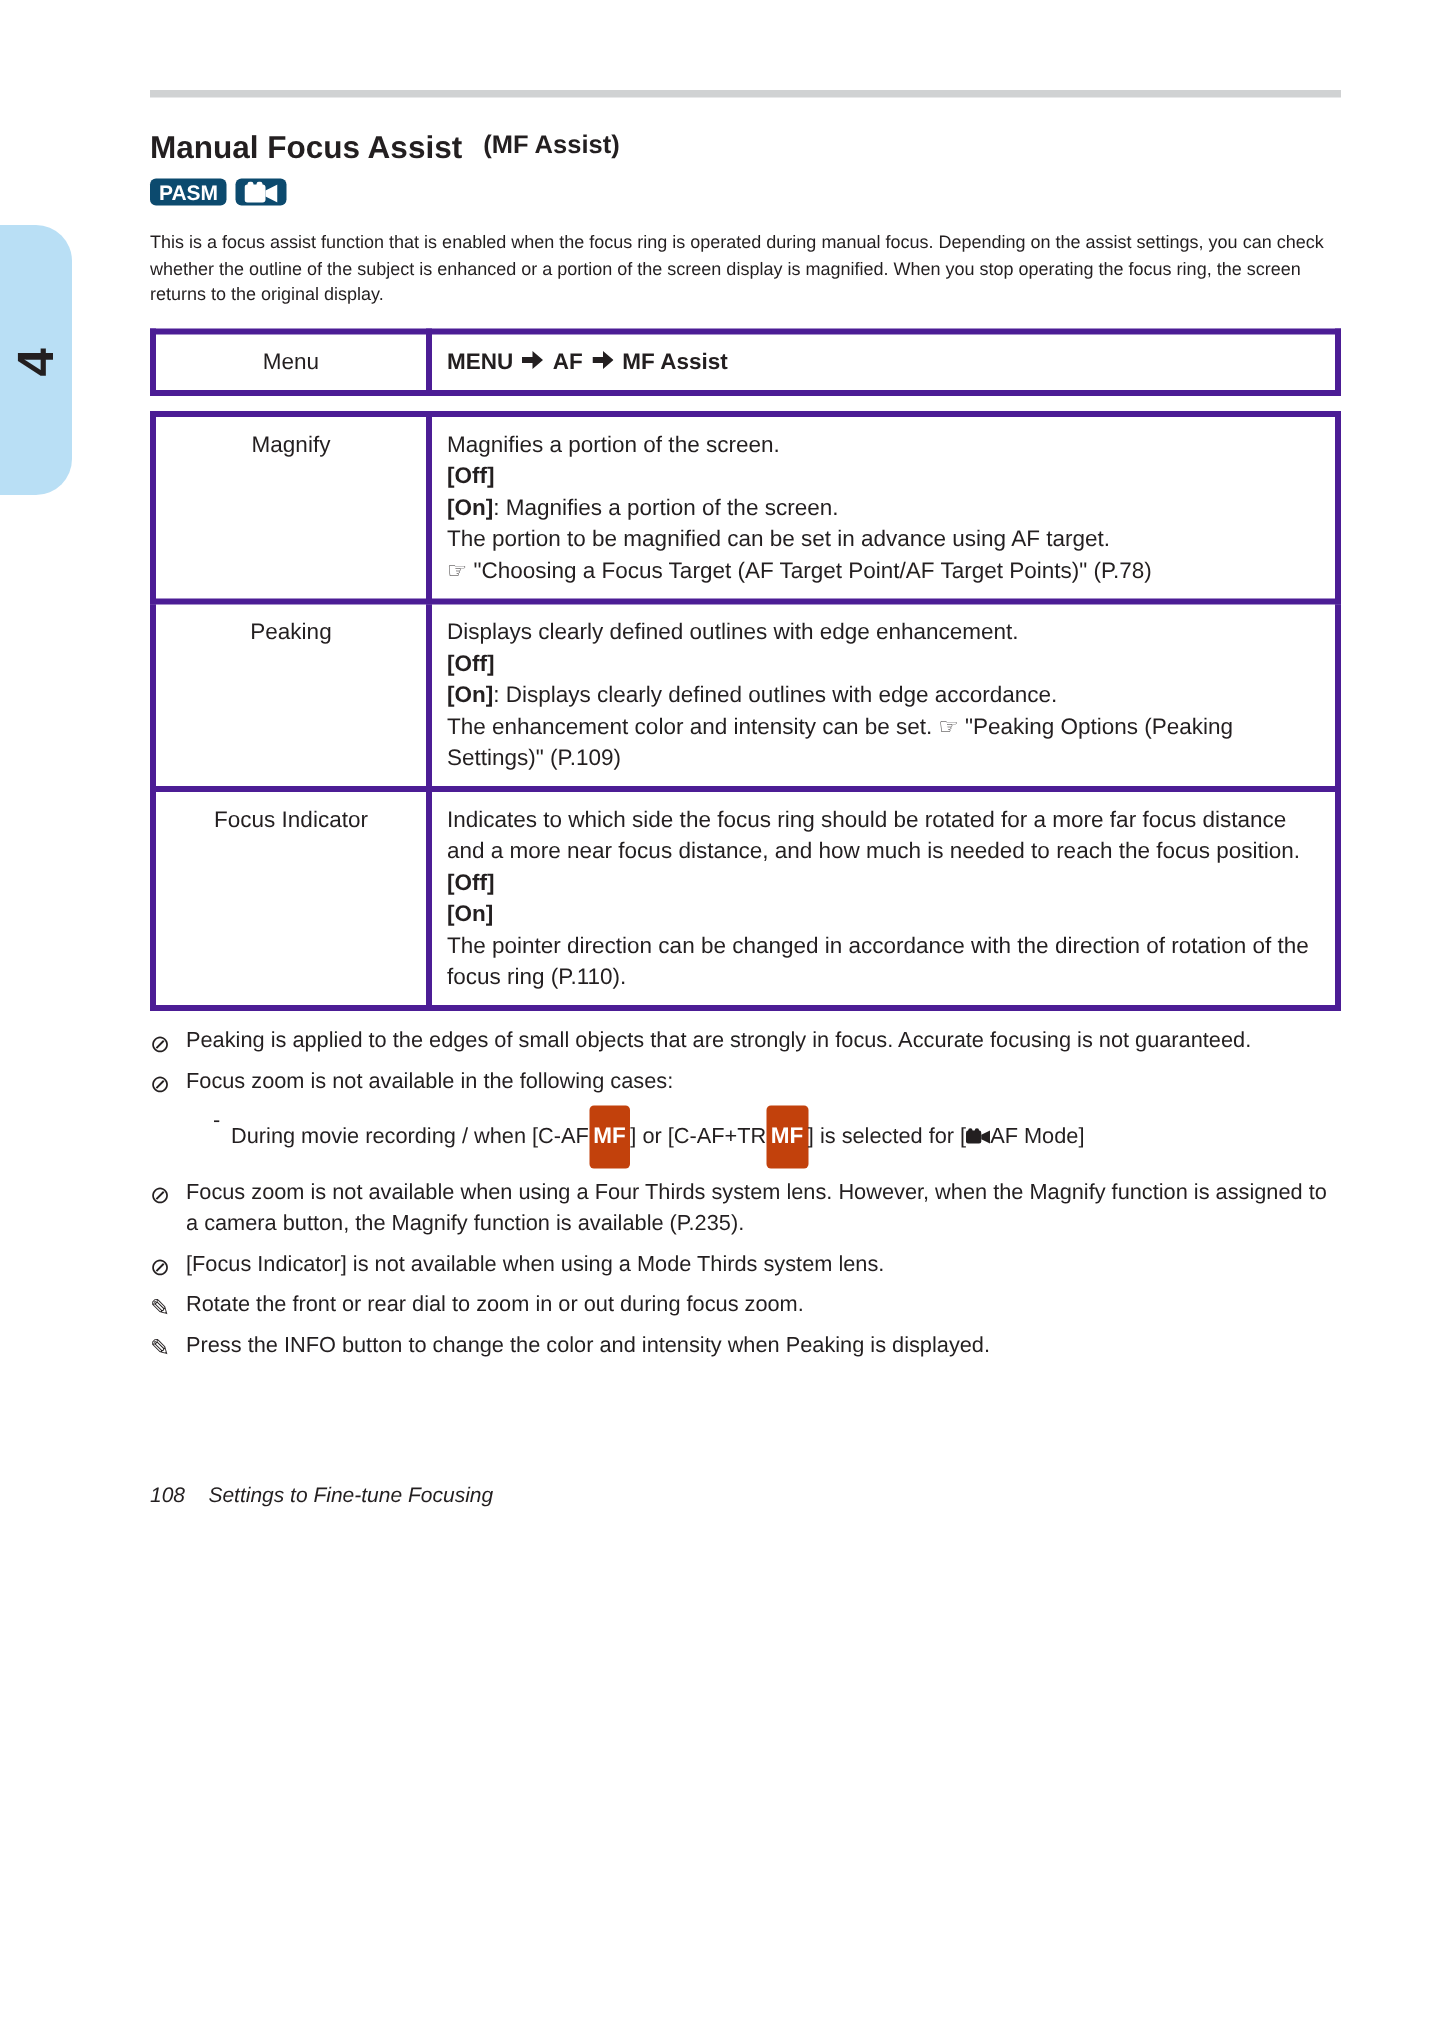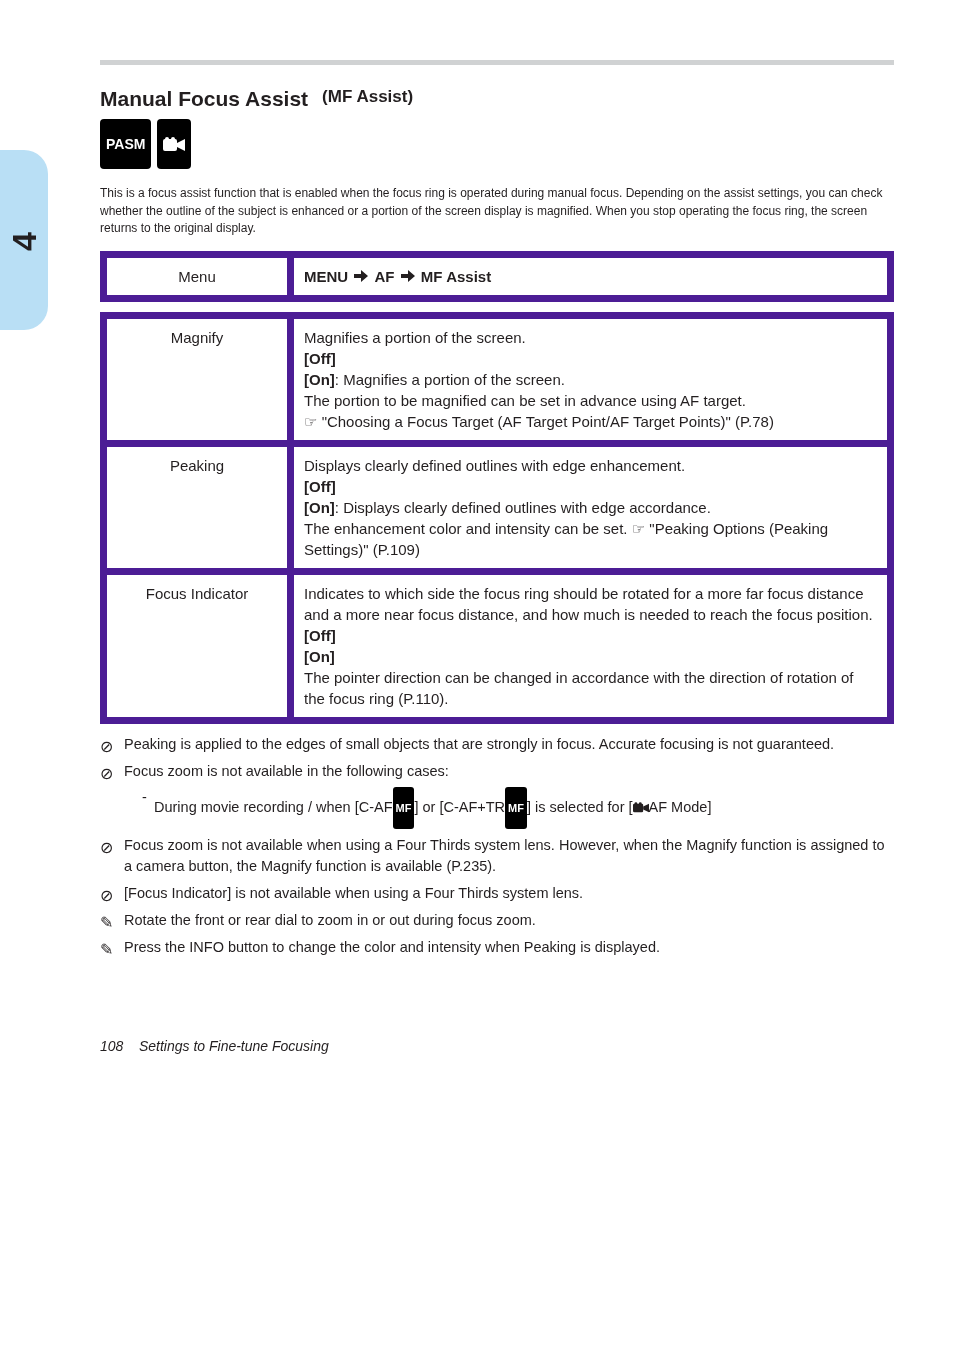--- a/index.html
+++ b/index.html
@@ -58,24 +58,24 @@
   }
   .avail-row {
     font-size: 16px;
     margin-bottom: 16px;
     display: flex;
     align-items: center;
     gap: 6px;
   }
   .mode-badge {
     display: inline-block;
-    background: #000000;
+    background: #0c4a6e;
     color: #fff;
     border-radius: 4px;
-    padding: 16px 6px;
+    padding: 0 6px;
     font-weight: bold;
     font-size: 14px;
     line-height: 18px;
   }
   .cam-icon {
     position: relative;
     display: inline-block;
     width: 22px;
     height: 16px;
     vertical-align: middle;
@@ -85,21 +85,21 @@
     font-size: 12px;
     line-height: 1.45;
     margin-bottom: 14px;
   }
   table.opt {
     border-collapse: collapse;
     width: 100%;
     margin-bottom: 10px;
   }
   table.opt td, table.opt th {
-    border: 7px solid #4c1d95;
+    border: 4px solid #4c1d95;
     padding: 8px 10px;
     vertical-align: top;
     font-size: 15px;
     line-height: 1.4;
   }
   table.opt th {
     text-align: center;
     font-weight: normal;
     width: 160px;
   }
@@ -122,24 +122,24 @@
     left: 0;
     top: 1px;
     font-size: 16px;
   }
   .hand-icon {
     display: inline-block;
     font-size: 15px;
   }
   .mf-badge {
     display: inline-block;
-    background: #000000;
+    background: #c2410c;
     color: #fff;
     border-radius: 3px;
-    font-size: 11px;
+    font-size: 15px;
     font-weight: bold;
     padding: 14px 3px;
     line-height: 14px;
     vertical-align: middle;
   }
   .inline-cam svg { width: 16px; height: 12px; vertical-align: middle; }
   .page-num {
     text-align: left;
     font-size: 14px;
     margin-top: 80px;
@@ -253,21 +253,21 @@
               </svg></span><span>AF Mode]</span>
         </li>
       </ul>
     </li>
     <li>
       <span class="bullet">⊘</span>
       <span>Focus zoom is not available when using a Four Thirds system lens. However, when the Magnify function is assigned to a camera button, the Magnify function is available (P.235).</span>
     </li>
     <li>
       <span class="bullet">⊘</span>
-      <span>[Focus Indicator] is not available when using a Four Thirds system lens.</span>
+      <span>[Focus Indicator] is not available when using a Mode Thirds system lens.</span>
     </li>
     <li>
       <span class="bullet">✎</span>
       <span>Rotate the front or rear dial to zoom in or out during focus zoom.</span>
     </li>
     <li>
       <span class="bullet">✎</span>
       <span>Press the INFO button to change the color and intensity when Peaking is displayed.</span>
     </li>
   </ul>

